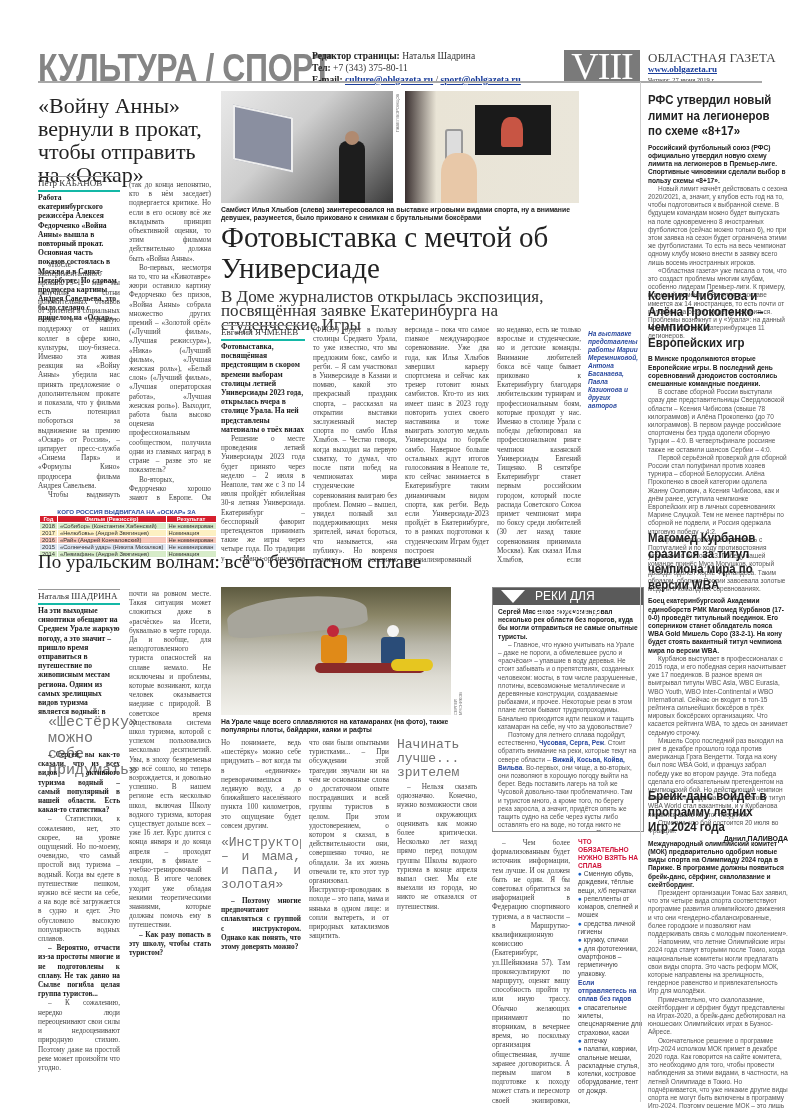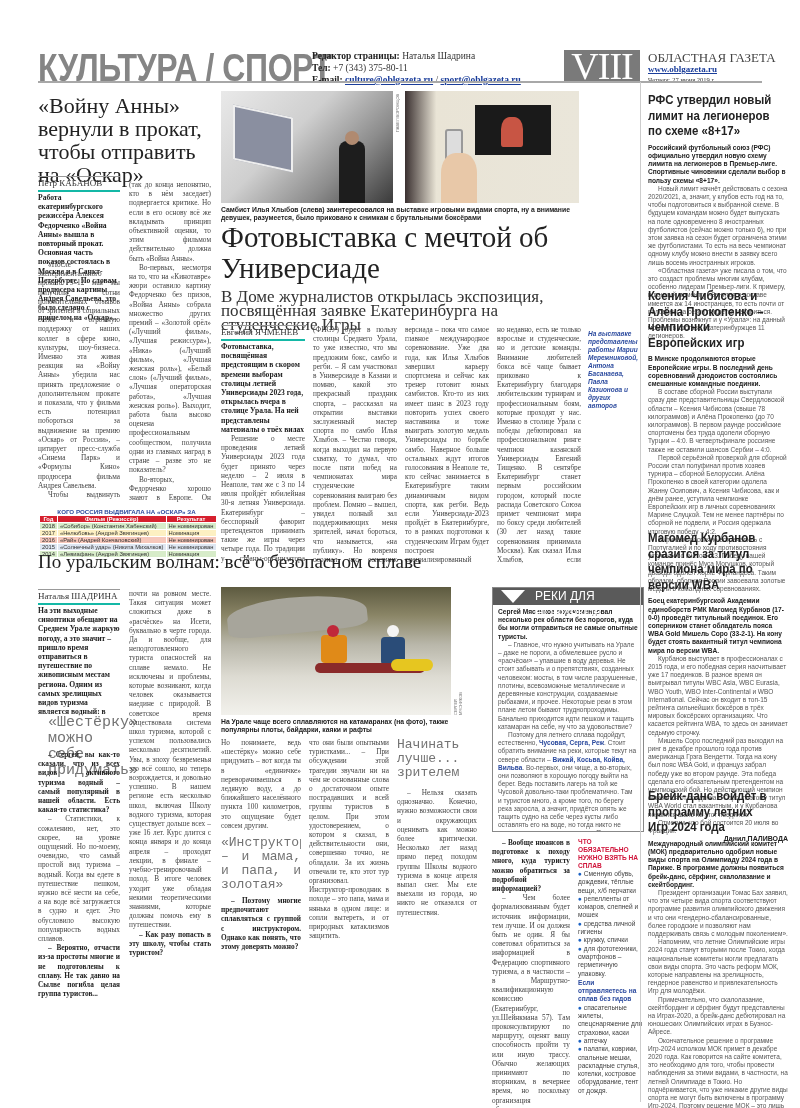--- a/index.html
+++ b/index.html
@@ -181,20 +181,21 @@
 </div>
 
 <div class="abs h-serif" style="left:38px;top:548px;width:560px;font-size:19px;line-height:27px;white-space:nowrap">По уральским волнам: всё о безопасном сплаве</div>
 <div class="abs byline" style="left:38px;top:589px;width:82px">Наталья ШАДРИНА</div>
 <div class="abs lead" style="left:38px;top:606px;width:82px;height:110px;overflow:hidden">На эти выходные синоптики обещают на Среднем Урале жаркую погоду, а это значит – пришло время отправиться в путешествие по живописным местам региона. Одним из самых зрелищных видов туризма является водный: в области немало красивых рек, пригодных для сплавов. О том, как сделать, чтобы от отдыха остались только приятные впечатления, мы поговорили с членом правления Федерации спортивного туризма СО Сергеем МЯСНИКОВЫМ.</div>
 <div class="abs sub-h" style="left:48px;top:715px;width:72px">«Шестёрку» можно себе придумать»</div>
 <div class="abs body" style="left:38px;top:750px;width:82px;height:356px;overflow:hidden">
   <p style="font-weight:bold;color:#222">– Сергей, вы как-то сказали, что из всех видов активного туризма водный – самый популярный в нашей области. Есть какая-то статистика?</p>
   <p>– Статистики, к сожалению, нет, это скорее, на уровне ощущений. Но по-моему, очевидно, что самый простой вид туризма – водный. Когда вы едете в путешествие пешком, нужно всё нести на себе, а на воде всё загружается в судно и едет. Это обусловило высокую популярность водных сплавов.</p>
   <p style="font-weight:bold;color:#222">– Вероятно, отчасти из-за простоты многие и не подготовлены к сплаву. Не так давно на Сылве погибла целая группа туристов...</p>
+  <p>– К сожалению, нередко люди переоценивают свои силы и недооценивают природную стихию. Поэтому даже на простой реке может произойти что угодно.</p>
 </div>
 <div class="abs body" style="left:129px;top:589px;width:82px;height:516px;overflow:hidden">
   <p style="text-indent:0">почти на ровном месте. Такая ситуация может сложиться даже в «расчёске» на Исети, буквально в черте города. Да и вообще, для неподготовленного туриста опасностей на сплаве немало. Не исключены и проблемы, которые возникают, когда человек оказывается наедине с природой. В советское время существовала система школ туризма, которой с успехом пользовались несколько десятилетий. Увы, в эпоху безвременья это всё сошло, но теперь возрождается, и довольно успешно. В нашем регионе есть несколько школ, включая Школу водного туризма, которая существует дольше всех – уже 16 лет. Курс длится с конца января и до конца апреля – проходят лекции, в финале – учебно-тренировочный поход. В итоге человек уходит уже обладая некими теоретическими знаниями, которые должны помочь ему в путешествии.</p>
   <p style="font-weight:bold;color:#222">– Как разу попасть в эту школу, чтобы стать туристом?</p>
 </div>
 
 <div class="abs photo" style="left:221px;top:587px;width:230px;height:128px;background:linear-gradient(180deg,#5d5a40 0%,#8a8566 22%,#b9b7aa 45%,#dddbd2 70%,#f2f1ec 100%)">
   <div style="position:absolute;left:6px;top:10px;width:140px;height:36px;background:#a7a59b;border-radius:50% 60% 20% 20%;transform:rotate(-6deg)"></div>
   <div style="position:absolute;left:100px;top:48px;width:26px;height:28px;background:#e08a18;border-radius:4px"></div>
   <div style="position:absolute;left:106px;top:38px;width:12px;height:12px;background:#c0283a;border-radius:50%"></div>
@@ -208,40 +209,39 @@
 
 <div class="abs body" style="left:221px;top:738px;width:80px;height:370px;overflow:hidden">
   <p style="text-indent:0">Но понимаете, ведь «шестёрку» можно себе придумать – вот когда ты в «единичке» переворачиваешься в ледяную воду, а до ближайшего населённого пункта 100 километров, это ощущение будет совсем другим.</p>
   <div class="sub-h" style="margin:6px 0 4px;font-size:13px;line-height:14px">«Инструктор – и мама, и папа, и золотая»</div>
   <p style="font-weight:bold;color:#222">– Поэтому многие предпочитают сплавляться с группой с инструктором. Однако как понять, что этому доверять можно?</p>
 </div>
 <div class="abs body" style="left:309px;top:738px;width:80px;height:370px;overflow:hidden">
   <p style="text-indent:0">что они были опытными туристками... – При обсуждении этой трагедии звучали ни на чём не основанные слова о достаточном опыте пострадавших и всей группы туристов в целом. При этом удостоверением, о котором я сказал, в действительности они, совершенно точно, не обладали. За их жизнь отвечали те, кто этот тур организовал. Инструктор-проводник в походе – это папа, мама и нянька в одном лице: и сопли вытереть, и от природных катаклизмов защитить.</p>
 </div>
 <div class="abs" style="left:397px;top:738px;width:80px;height:370px;overflow:hidden">
-  <div class="sub-h" style="font-size:13px;line-height:14px;margin-bottom:8px">Начинать лучше... зрителем</div>
+  <div class="sub-h" style="font-size:13px;line-height:14px;margin-bottom:2px">Начинать лучше... зрителем</div>
   <div class="body">
     <p>– Нельзя сказать однозначно. Конечно, нужно возможности свои и окружающих оценивать как можно более критически. Несколько лет назад прямо перед походом группы Школы водного туризма в конце апреля выпал снег. Мы еле выехали из города, но никто не отказался от путешествия.</p>
   </div>
 </div>
 
 <div class="abs box" style="left:492px;top:587px;width:152px;height:245px;overflow:hidden">
   <div class="box-head"><span class="tri"></span><span>РЕКИ ДЛЯ НОВИЧКОВ</span></div>
   <div style="padding:3px 5px">
     <div class="side-lead">Сергей Мясников порекомендовал несколько рек области без порогов, куда бы могли отправиться не самые опытные туристы.</div>
     <div class="side-body">
       <p>– Главное, что нужно учитывать на Урале – даже не пороги, а обмелевшее русло и «расчёски» – упавшие в воду деревья. Не стоит забывать и о препятствиях, созданных человеком: мосты, в том числе разрушенные, плотины, всевозможные металлические и деревянные конструкции, создаваемые рыбаками, и прочее. Некоторые реки в этом плане летом бывают труднопроходимы. Банально приходится идти пешком и тащить катамаран на себе, ну что за удовольствие?</p>
       <p><span>Поэтому для летнего сплава подойдут, естественно, </span><span class="blue">Чусовая, Серга, Реж</span><span>. Стоит обратить внимание на реки, которые текут на севере области – </span><span class="blue">Вижай, Косьва, Койва, Вильва</span><span>. Во-первых, они чище, а во-вторых, они позволяют в хорошую погоду выйти на берег. Ведь поставить лагерь на той же Чусовой довольно-таки проблематично. Там и туристов много, а кроме того, по берегу река заросла, а значит, придётся опять же тащить судно на себе через кусты либо оставлять его на воде, но тогда никто не гарантирует, что его не отвяжут. Поэтому лучше, чтобы судно было поближе к палатке – один из важных элементов безопасности. Бывают случаи, когда туристы плохо привязывают судно, и оно само уплывает. Как потом выбраться оттуда со всем своим скарбом?</span></p>
 
     </div>
   </div>
 </div>
 
 <div class="abs body" style="left:492px;top:838px;width:78px;height:270px;overflow:hidden">
-  <p style="font-weight:bold;color:#222">– Вообще нюансов в подготовке к походу много, куда туристу можно обратиться за подробной информацией?</p>
   <p>– Чем более формализованным будет источник информации, тем лучше. И он должен быть не один. Я бы советовал обратиться за информацией в Федерацию спортивного туризма, а в частности – в Маршрутно-квалификационную комиссию (Екатеринбург, ул.Шейнкмана 57). Там проконсультируют по маршруту, оценят вашу способность пройти ту или иную трассу. Обычно желающих принимают по вторникам, в вечернее время, но поскольку организация общественная, лучше заранее договориться. А первым шагом в подготовке к походу может стать и пересмотр своей экипировки, путешествие внутри области, а также другие виды спорта.</p>
 </div>
 <div class="abs checklist" style="left:578px;top:838px;width:66px">
   <div class="red" style="font-family:'Liberation Sans',sans-serif;font-size:6.6px;line-height:8px">ЧТО ОБЯЗАТЕЛЬНО НУЖНО ВЗЯТЬ НА СПЛАВ</div>
   <div><span class="dot">●</span> <span>Сменную обувь, дождевик, тёплые вещи, х/б перчатки</span></div>
   <div><span class="dot">●</span> <span>репелленты от комаров, слепней и мошек</span></div>
   <div><span class="dot">●</span> <span>средства личной гигиены</span></div>
   <div><span class="dot">●</span> <span>кружку, спички</span></div>
   <div><span class="dot">●</span> <span>для фототехники, смартфонов – герметичную упаковку.</span></div>
   <div class="blue" style="margin-top:1px">Если отправляетесь на сплав без гидов</div>

